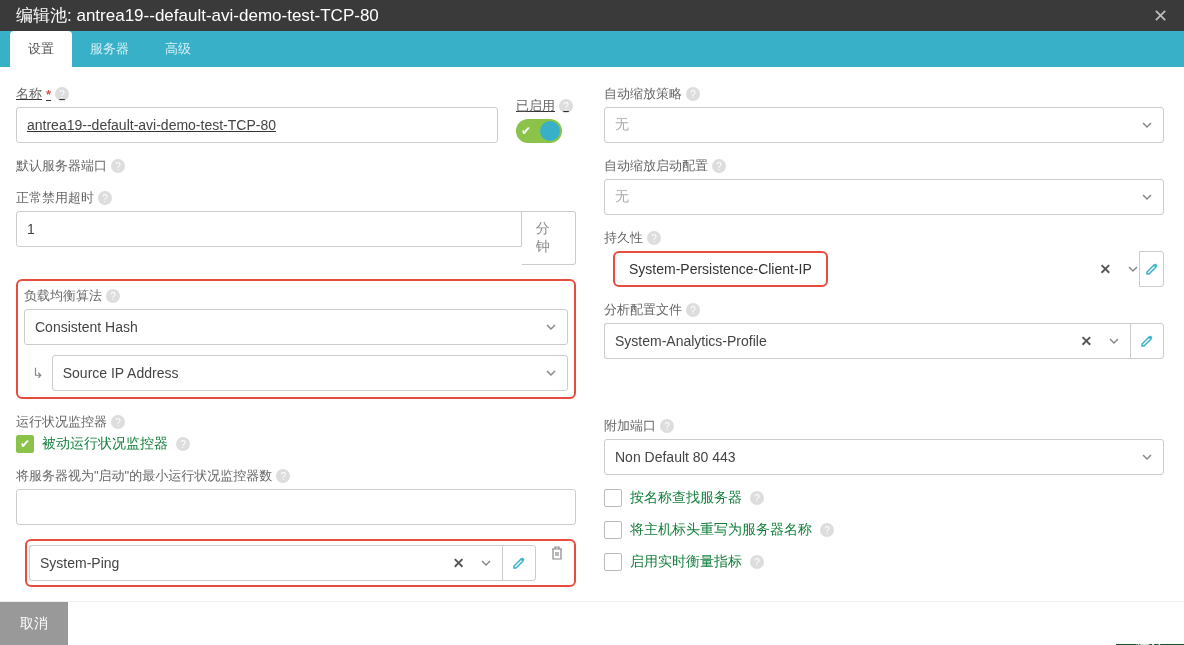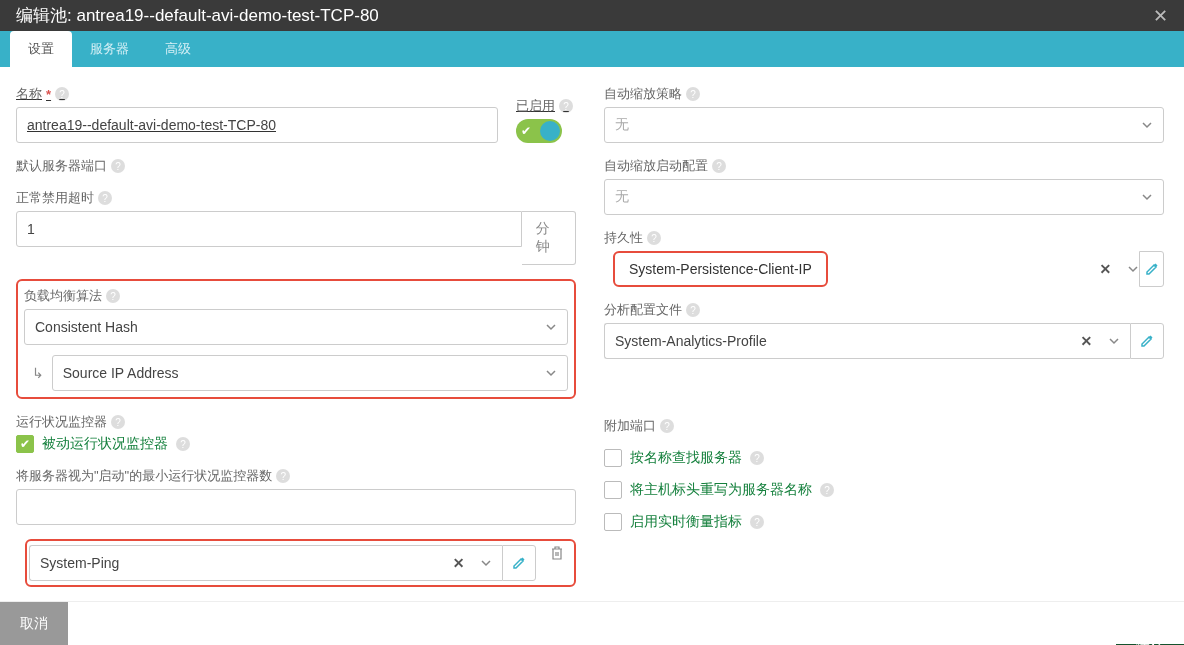--- a/index.html
+++ b/index.html
@@ -283,20 +283,28 @@
         </div>
       </div>
 
       <div style="height:30px;"></div>
 
       <div class="fieldgroup">
         <label class="fl">
           <span>附加端口</span>
           <span class="help">?</span>
         </label>
+        <div class="sel">
+          <span>Non Default 80 443</span>
+          <span class="chev">
+              <svg width="12" height="12" viewBox="0 0 12 12">
+                <path d="M2 4 L6 8 L10 4" stroke="#888" stroke-width="1.5" fill="none"></path>
+              </svg>
+            </span>
+        </div>
       </div>
 
       <div class="cb-row">
         <span class="cb"></span>
         <span class="cb-label">按名称查找服务器</span>
         <span class="help">?</span>
       </div>
       <div class="cb-row">
         <span class="cb"></span>
         <span class="cb-label">将主机标头重写为服务器名称</span>

